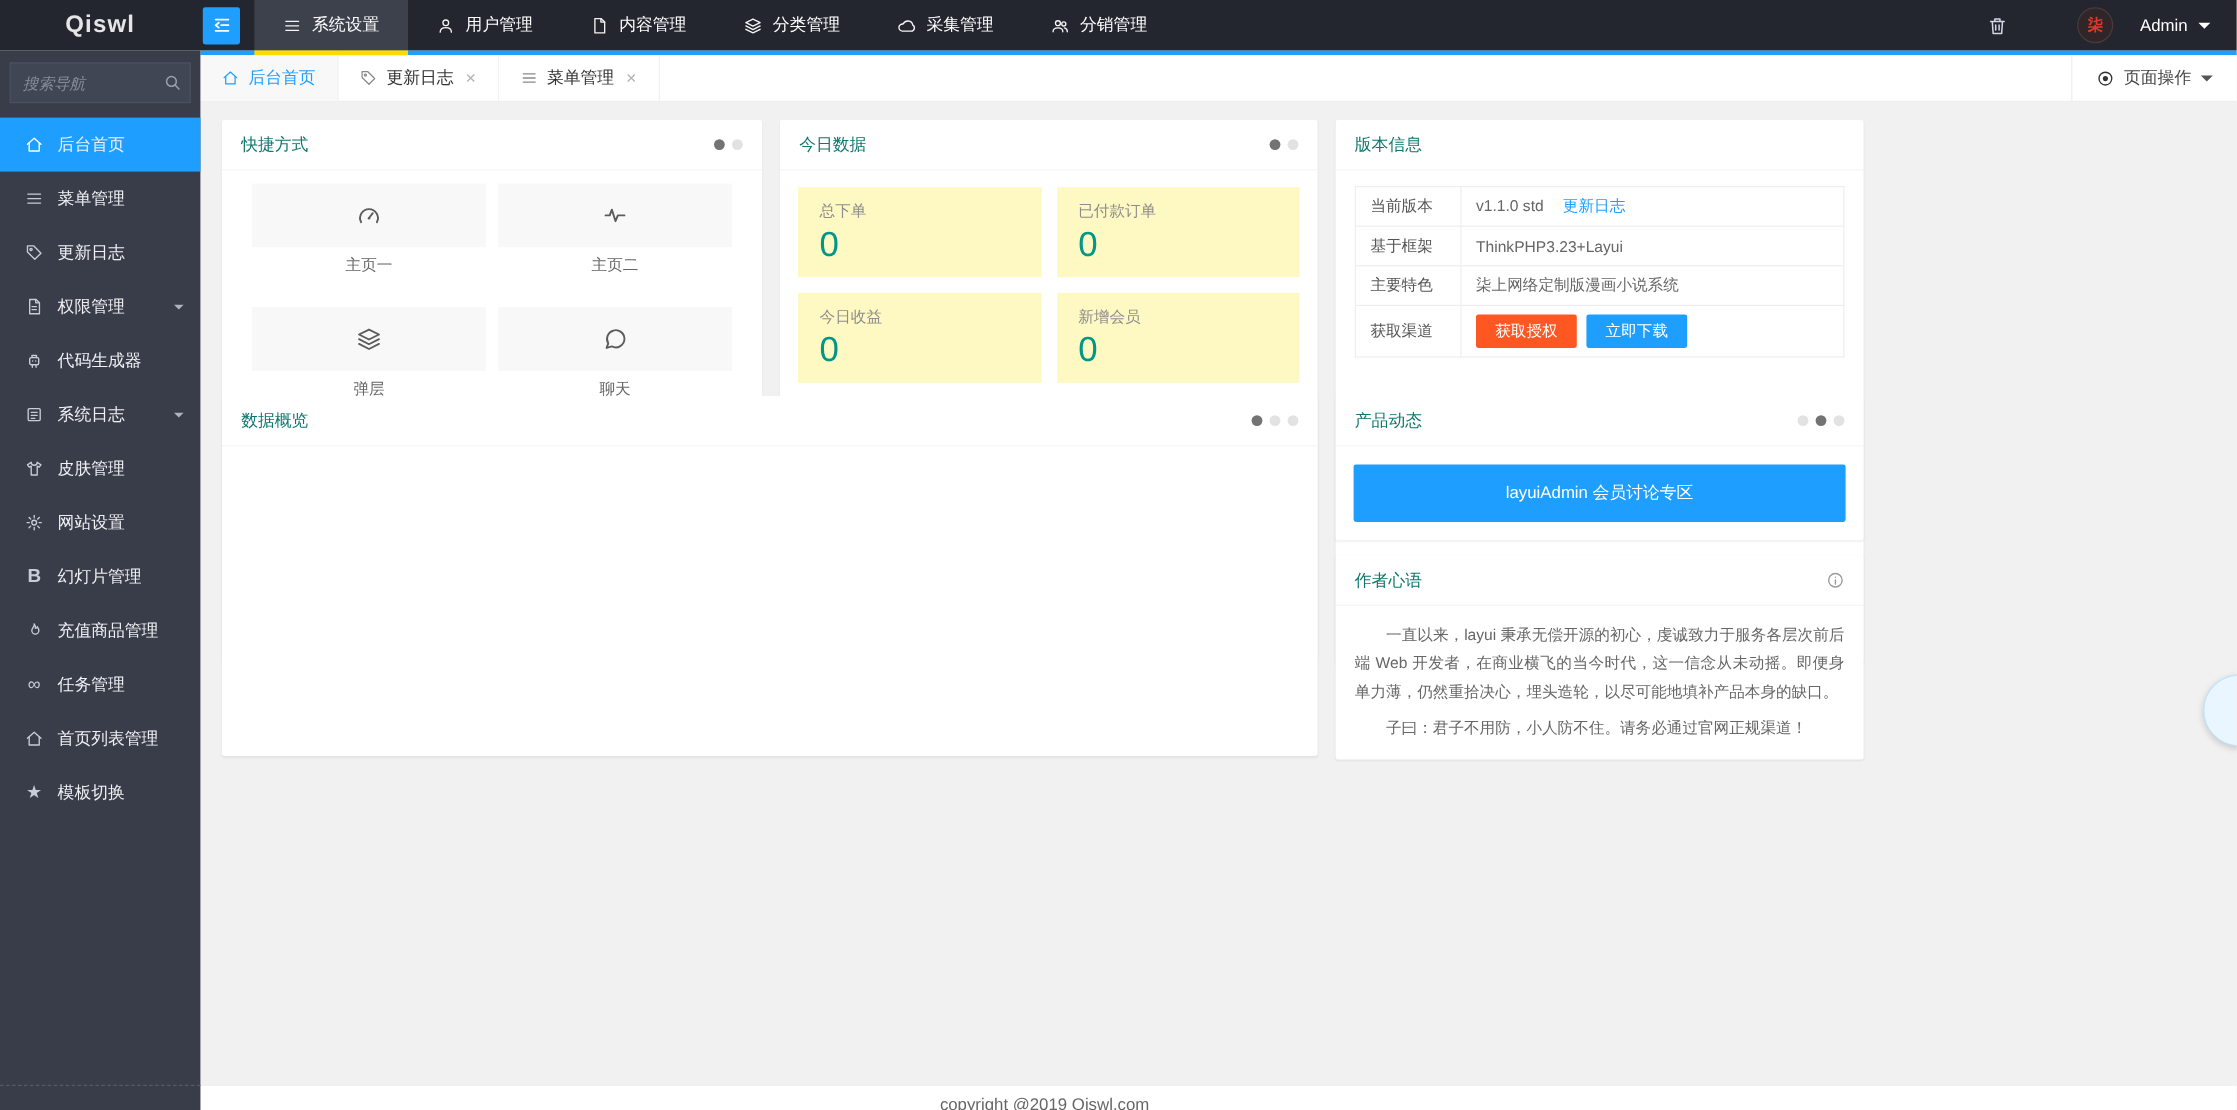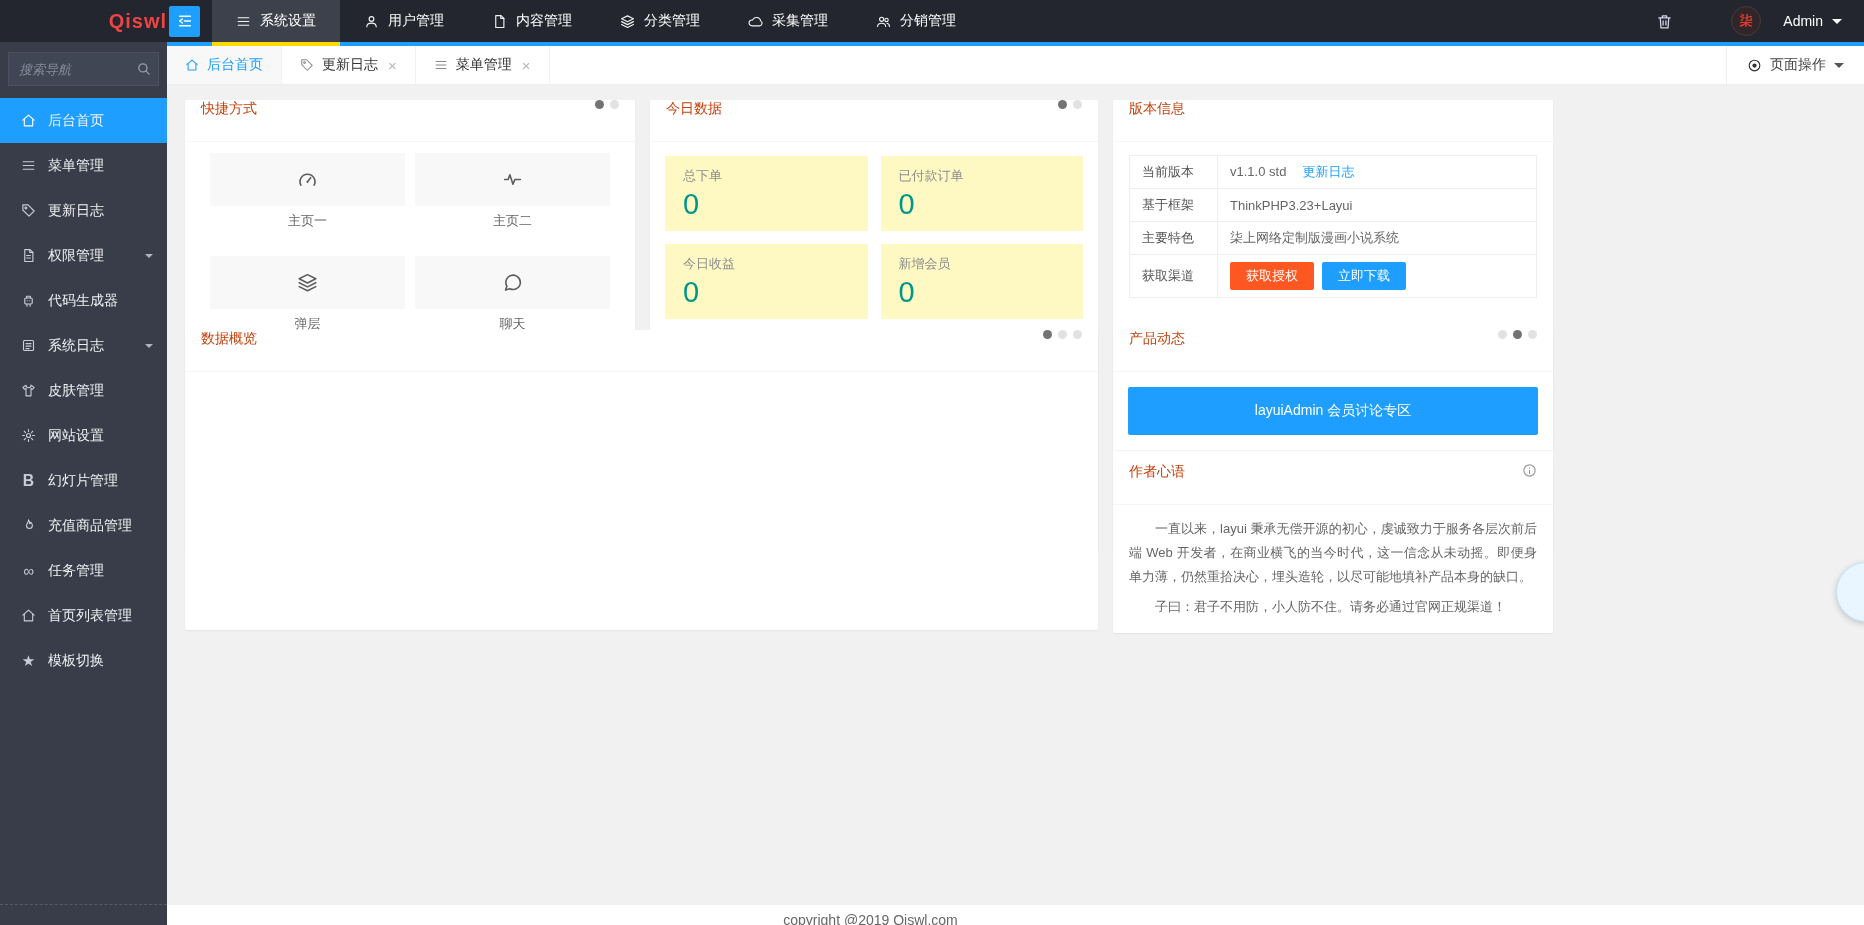--- a/index.html
+++ b/index.html
@@ -8,21 +8,21 @@
     font-family:"Liberation Sans","DejaVu Sans",sans-serif;
     background:#f1f1f1; position:relative; color:#333;
   }
   .ico { display:inline-flex; align-items:center; justify-content:center; line-height:1; }
   .ico svg { width:1em; height:1em; }
   .glyph { font-style:normal; line-height:1; }
 
   
   .header { position:absolute; top:0; left:0; width:100%; height:42px; background:#23262e;
     display:flex; align-items:center; z-index:40; }
-  .logo { width:167px; text-align:right; color:#ef4444; font-size:20px; font-weight:bold; letter-spacing:1px; }
+  .logo { width:167px; text-align:center; color:#e5e5e5; font-size:20px; font-weight:bold; letter-spacing:1px; }
   .collapse-btn { width:31px; height:31px; margin:0 12px 0 2px; background:var(--accent,#1e9fff);
     border:none; border-radius:2px; color:#fff; font-size:16px; cursor:pointer;
     display:flex; align-items:center; justify-content:center; }
   .header-nav { display:flex; height:100%; }
   .nav-item { position:relative; display:flex; align-items:center; gap:9px; padding:0 24px;
     color:#fff; font-size:14px; cursor:pointer; }
   .nav-item .ico { font-size:15px; opacity:.95; }
   .nav-item.active { background:#3d414c; }
   .nav-item.active::after { content:""; position:absolute; left:0; right:0; bottom:-4px; height:4px;
     background:var(--accent-yellow,#ffd900); z-index:6; }
@@ -67,22 +67,22 @@
   .tab .close { color:#b5b5b5; font-size:15px; margin-left:2px; }
   .page-ops { display:flex; align-items:center; gap:8px; padding:0 20px; border-left:1px solid #eee;
     font-size:14px; color:#444; cursor:pointer; }
   .page-ops .ico { font-size:15px; color:#333; }
 
   
   .main { position:absolute; top:85px; left:167px; right:0; bottom:0; background:#f1f1f1; overflow:hidden; }
   .row1 { position:absolute; top:15px; left:18px; display:flex; gap:15px; align-items:stretch; }
   .row2 { position:absolute; top:245px; left:18px; display:flex; gap:15px; align-items:flex-start; }
   .card { background:#fff; border-radius:2px; box-shadow:0 1px 2px rgba(0,0,0,.06); }
-  .card-hd { height:42px; display:flex; align-items:flex-start; padding:0 16px;
-    border-bottom:1px solid #f6f6f6; font-size:14px; color:#c2410c; }
+  .card-hd { height:42px; display:flex; align-items:center; padding:0 16px;
+    border-bottom:1px solid #f6f6f6; font-size:14px; color:#0f766e; }
   .card-title { flex:1; }
   .dots { display:flex; gap:6px; align-items:center; }
   .dot { width:9px; height:9px; border-radius:50%; background:#e2e2e2; cursor:pointer; }
   .dot.active { background:#737373; }
 
   .card-shortcuts { width:450px; }
   .sc-body { padding:11px 25px 13px; display:grid; grid-template-columns:repeat(2,1fr); gap:26px 10px; }
   .sc-item { text-align:center; cursor:pointer; }
   .sc-tile { height:53px; background:#f8f8f8; display:flex; align-items:center; justify-content:center;
     font-size:21px; color:#5c5c5c; }

